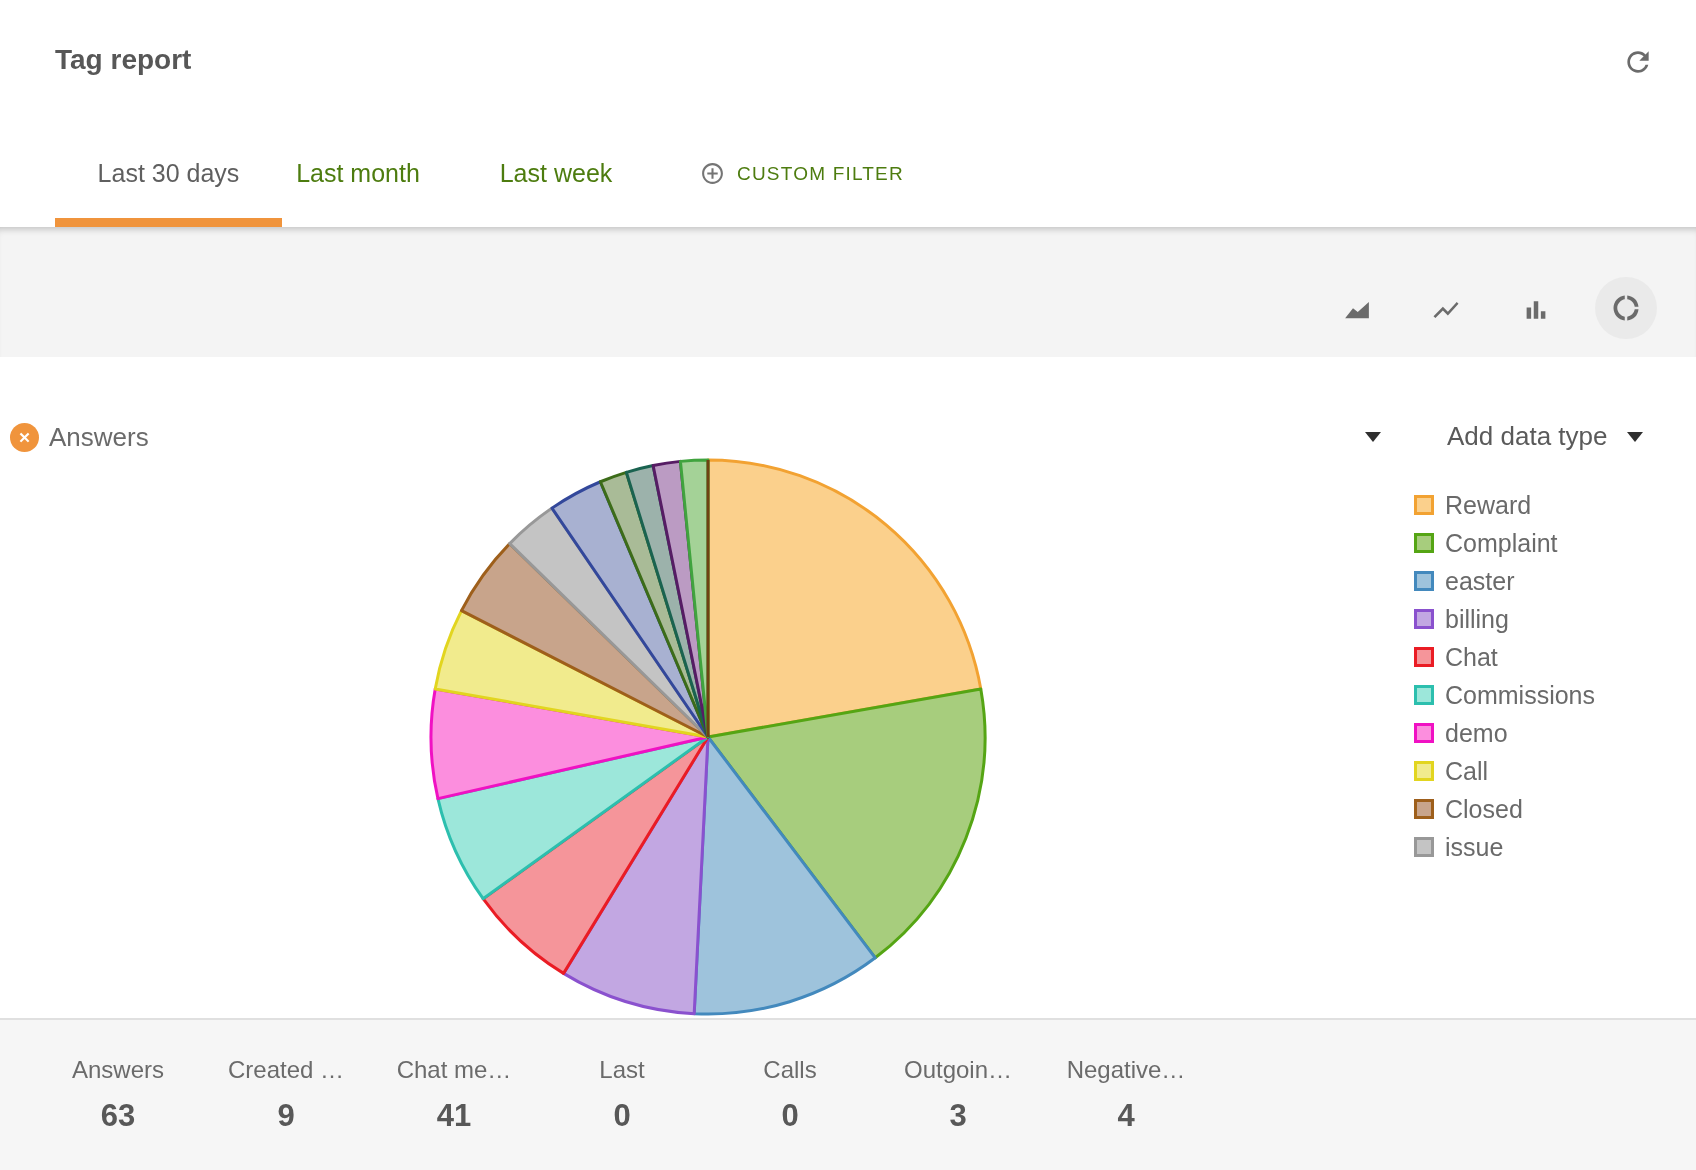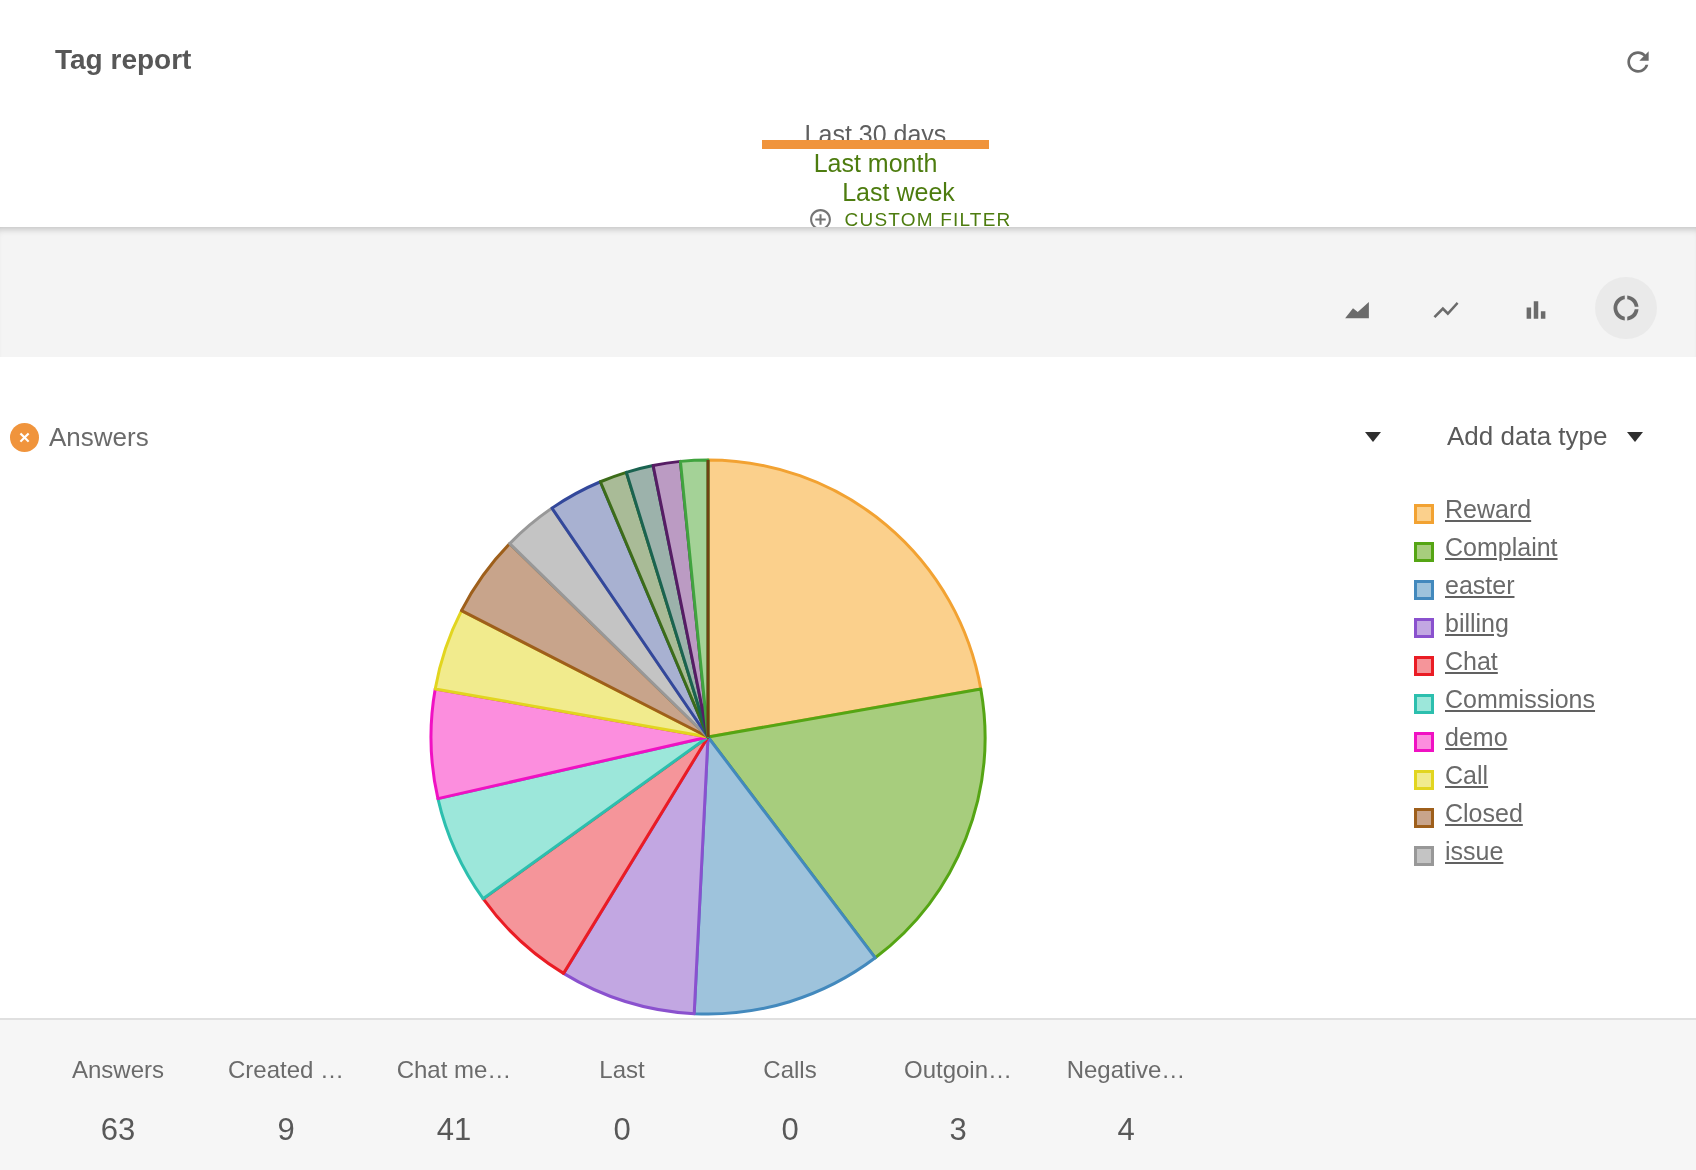--- a/index.html
+++ b/index.html
@@ -5,21 +5,21 @@
   html,body{margin:0;padding:0;background:#fff;}
   body{width:1696px;height:1170px;position:relative;overflow:hidden;
        font-family:"Liberation Sans", sans-serif;color:#616161;}
 
   
   .header{position:absolute;left:0;top:0;width:1696px;height:120px;background:#fff;}
   .page-title{position:absolute;left:55px;top:44px;font-size:28px;font-weight:700;color:#575757;}
   .refresh-btn{position:absolute;left:1621px;top:46px;width:34px;height:34px;border:none;background:transparent;cursor:pointer;padding:0;}
 
   
-  .tabs{position:absolute;left:0;top:120px;width:1696px;height:107px;background:#fff;display:flex;align-items:center;padding-left:55px;box-sizing:border-box;flex-direction:column;}
+  .tabs{position:absolute;left:0;top:120px;width:1696px;height:107px;background:#fff;display:flex;align-items:center;padding-left:55px;box-sizing:border-box;}
   .tab{position:relative;height:107px;display:flex;align-items:center;justify-content:center;font-size:25px;color:#4d7c0f;cursor:pointer;}
   .tab.t0{width:227px;}
   .tab.t1{width:152px;}
   .tab.t2{width:152px;margin-left:46px;}
   .tab.t3{margin-left:68px;font-size:19px;letter-spacing:1.2px;justify-content:center;}
   .tab.active{color:#5f5f5f;}
   .tab.active::after{content:"";position:absolute;left:0;bottom:0;width:100%;height:9px;background:#F0943C;}
   .tab .tab-ic{display:inline-flex;margin-right:12px;}
 
   
@@ -35,32 +35,32 @@
   .chip-x{width:29px;height:29px;border-radius:50%;background:#F0943C;color:#fff;font-size:15px;font-weight:700;
           display:flex;align-items:center;justify-content:center;cursor:pointer;border:none;padding:0;}
   .chip-label{margin-left:10px;font-size:26px;color:#6A6A6A;}
   .caret{width:0;height:0;border-left:8px solid transparent;border-right:8px solid transparent;border-top:10px solid #2f2f2f;display:inline-block;}
   .caret-series{position:absolute;left:1365px;top:432px;cursor:pointer;}
   .add-data-type{position:absolute;left:1447px;top:421px;display:flex;align-items:center;cursor:pointer;}
   .add-data-type .adt-label{font-size:26px;color:#5A5A5A;}
   .add-data-type .caret{margin-left:20px;}
 
   .legend{position:absolute;left:1414px;top:486px;list-style:none;margin:0;padding:0;}
-  .legend li{height:38px;display:flex;align-items:flex-end;cursor:pointer;text-decoration:underline;}
+  .legend li{height:38px;display:flex;align-items:center;cursor:pointer;}
   .legend .swatch{width:14px;height:14px;border:3px solid #000;margin-right:11px;flex:none;}
   .legend .legend-label{font-size:25px;color:#6A6A6A;}
 
   .pie-wrap{position:absolute;left:428px;top:457px;width:560px;height:561px;}
 
   
   .stats{position:absolute;left:0;top:1018px;width:1696px;height:152px;background:#F6F6F6;border-top:2px solid #E0E0E0;
          box-sizing:border-box;display:flex;padding-left:34px;}
   .stat-col{width:168px;flex:none;text-align:center;}
   .stat-label{margin-top:36px;font-size:24px;color:#6B6B6B;white-space:nowrap;overflow:hidden;}
-  .stat-value{margin-top:28px;font-size:31px;font-weight:400;color:#585858;}
+  .stat-value{margin-top:14px;font-size:31px;font-weight:700;color:#585858;}
 </style>
 </head>
 <body>
 
 <div class="header">
   <div class="page-title">Tag report</div>
   <button class="refresh-btn">
     <span id="refresh-icon-slot"><svg width="32" height="32" viewBox="0 0 24 24">
           <path d="M17.65 6.35C16.2 4.9 14.21 4 12 4c-4.42 0-7.99 3.58-7.99 8s3.57 8 7.99 8c3.73 0 6.84-2.55 7.73-6h-2.08c-.82 2.33-3.04 4-5.65 4-3.31 0-6-2.69-6-6s2.69-6 6-6c1.66 0 3.14.69 4.22 1.78L13 11h7V4l-2.35 2.35z" fill="#6B6B6B"></path>
         </svg></span>

